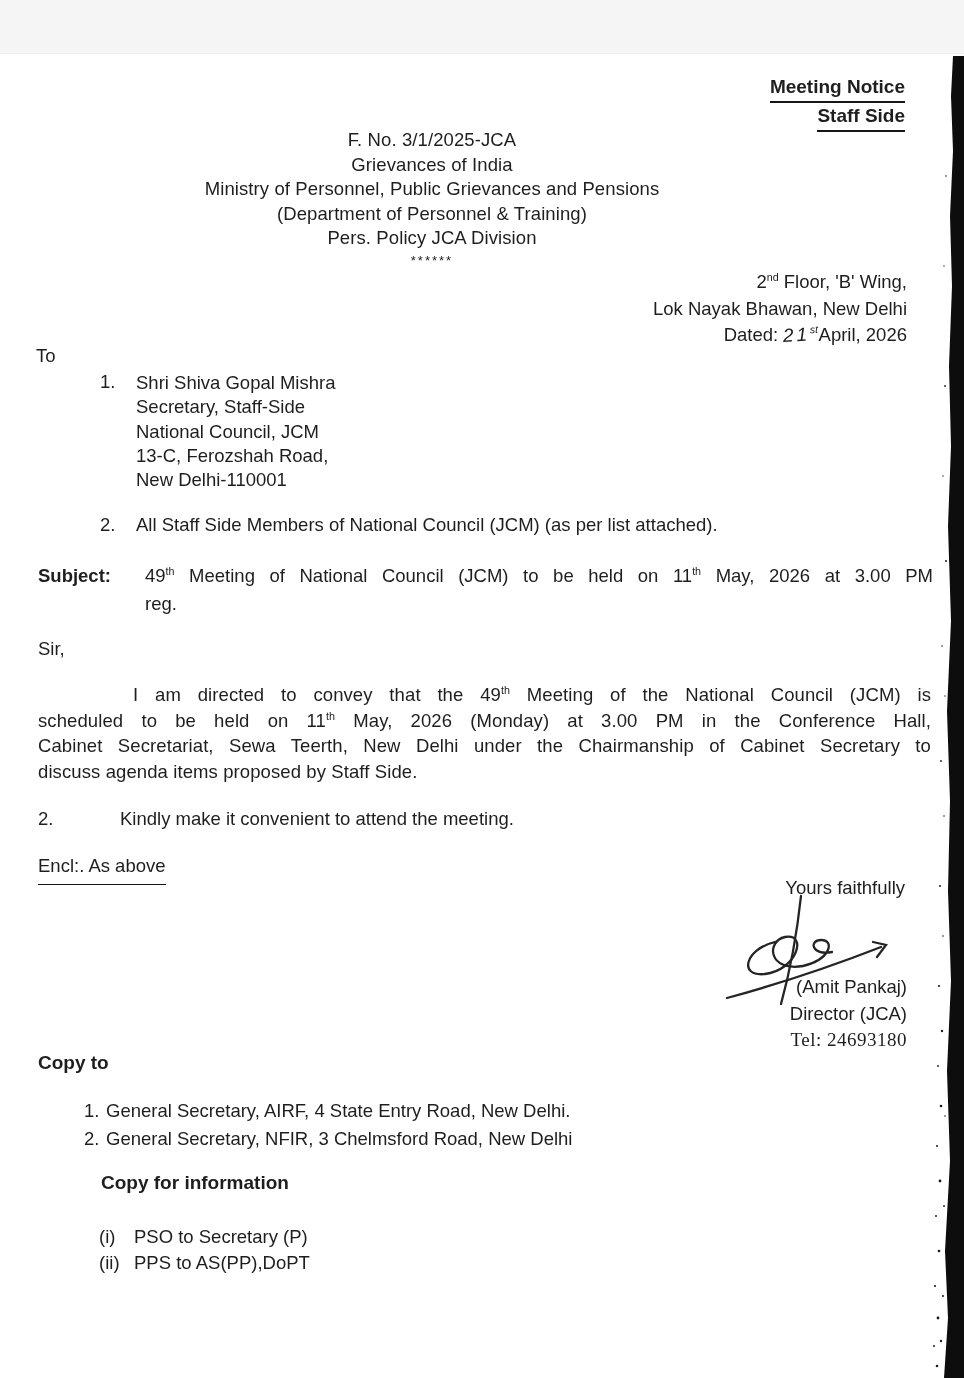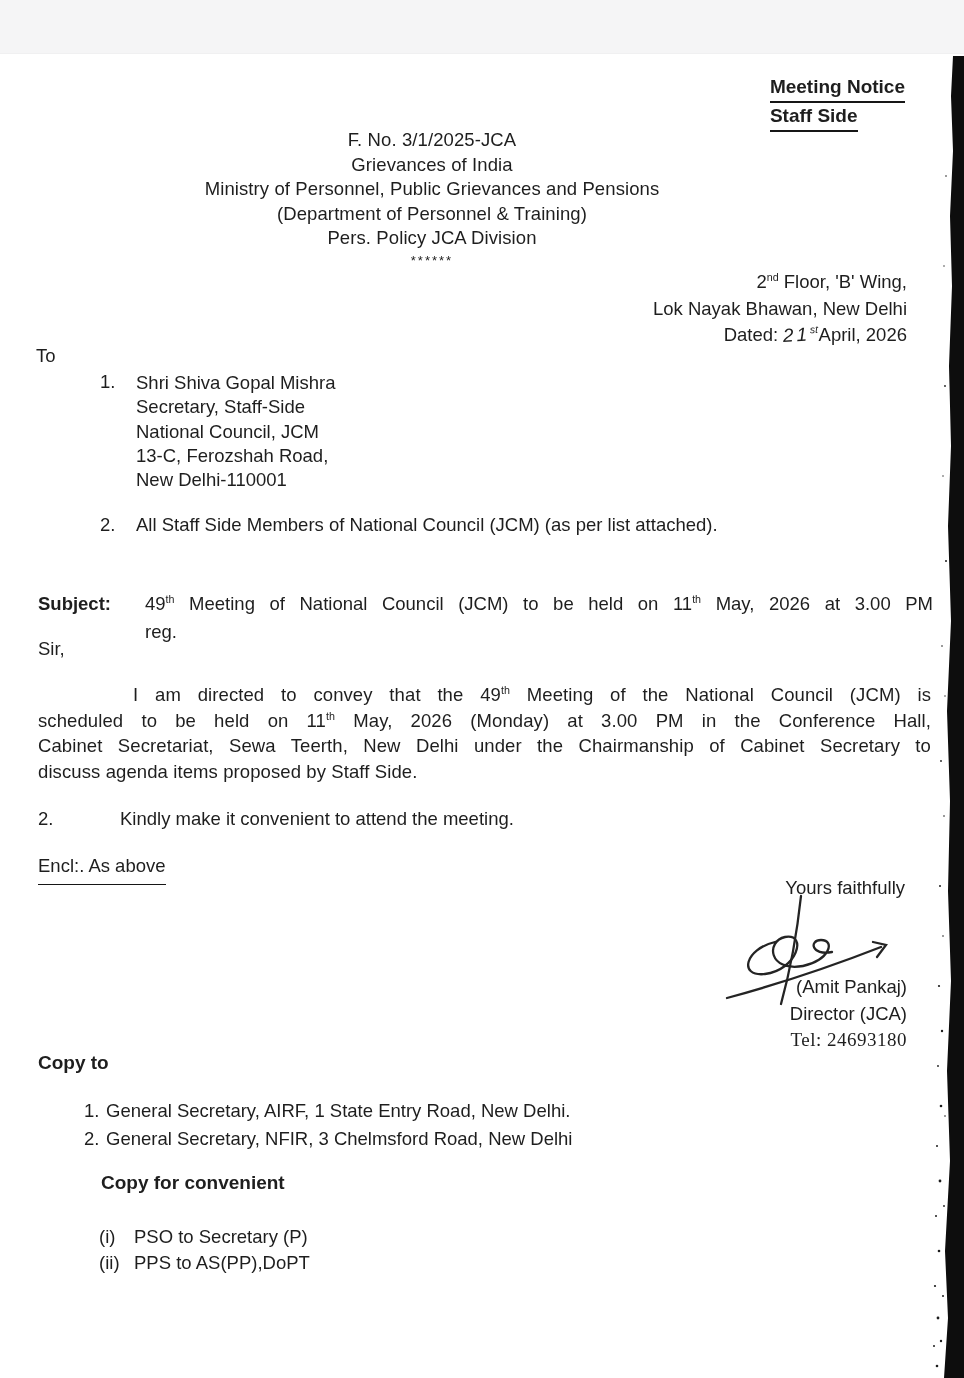--- a/index.html
+++ b/index.html
@@ -5,40 +5,40 @@
   html,body { margin:0; padding:0; background:#ffffff; }
   .page {
     position:relative; width:964px; height:1378px; background:#ffffff;
     font-family:"Liberation Sans", sans-serif; color:#1e1e1e; overflow:hidden;
   }
   .abs { position:absolute; }
   sup { font-size:0.58em; vertical-align:super; line-height:0; }
 
   .scan-topband { top:0; left:0; width:964px; height:53px; background:#f5f5f6; border-bottom:1px solid #f0f0f1; }
 
-  .corner { top:74px; right:59px; text-align:left; font-weight:bold; font-size:19px; line-height:26px; }
+  .corner { top:74px; right:59px; text-align:right; font-weight:bold; font-size:19px; line-height:26px; }
   .corner .uline { display:inline-block; border-bottom:2px solid #161616; padding-bottom:1px; }
 
   .letterhead { top:128px; left:0; width:864px; text-align:center; font-size:18.5px; line-height:24.6px; letter-spacing:0.1px; }
   .letterhead .stars { font-size:13px; letter-spacing:2px; line-height:20px; }
 
   .dateline { top:269px; right:57px; text-align:right; font-size:18.5px; line-height:26.5px; }
   .hw { display:inline-block; font-style:italic; transform:rotate(-3deg); letter-spacing:3px; font-size:19px; }
   .hw sup { font-size:0.55em; letter-spacing:0; }
 
   .body-text { font-size:18.5px; }
 
   .to-label { top:345px; left:36px; font-size:18.5px; }
   .rec1-no { top:371px; left:100px; font-size:18.5px; }
   .rec1-lines { top:371px; left:136px; font-size:18.5px; line-height:24.3px; }
   .rec2 { top:514px; left:100px; font-size:18.5px; }
   .rec2 .no { display:inline-block; width:36px; }
 
   .subject { top:562px; left:38px; width:895px; font-size:18.5px; line-height:28px; }
-  .subject .lbl { display:inline-block; width:107px; font-weight:bold;margin-top:28px; }
+  .subject .lbl { display:inline-block; width:107px; font-weight:bold; }
   .subject .jline { text-align:justify; text-align-last:justify; }
   .subject .line2 { margin-left:107px; }
 
   .salutation { top:638px; left:38px; font-size:18.5px; }
 
   .para1 { top:682px; left:38px; width:893px; font-size:18.5px; line-height:25.6px; letter-spacing:0.1px; }
   .para1 .jline { text-align:justify; text-align-last:justify; }
   .para1 .indent { text-indent:95px; }
 
   .para2 { top:808px; left:38px; font-size:18.5px; }
@@ -143,27 +143,27 @@
   </svg>
 
   <div class="abs sign-block">
     <div>(Amit  Pankaj)</div>
     <div>Director (JCA)</div>
     <div class="tel">Tel:  24693180</div>
   </div>
 
   <div class="abs copyto-label">Copy to</div>
   <div class="abs copyto-item1">
-    <span class="no">1.</span><span>General Secretary, AIRF, 1 State Entry Road, New Delhi.</span>
+    <span class="no">1.</span><span>General Secretary, AIRF, 4 State Entry Road, New Delhi.</span>
   </div>
   <div class="abs copyto-item2">
     <span class="no">2.</span><span>General Secretary, NFIR, 3 Chelmsford Road, New Delhi</span>
   </div>
 
-  <div class="abs copyinfo-label">Copy for convenient</div>
+  <div class="abs copyinfo-label">Copy for information</div>
   <div class="abs copyinfo-item1">
     <span class="no">(i)</span><span>PSO to Secretary (P)</span>
   </div>
   <div class="abs copyinfo-item2">
     <span class="no">(ii)</span><span>PPS to AS(PP),DoPT</span>
   </div>
 
   <svg class="abs scan-strip" width="32" height="1322" viewBox="0 0 32 1322" xmlns="http://www.w3.org/2000/svg">
     <polygon fill="#0d0d0d" points="32,0 21,0 19,40 21,95 18,160 20,230 17,310 19,390 16,470 19,565 15,655 18,745 16,835 19,925 15,1015 18,1105 13,1195 16,1262 12,1322 32,1322"></polygon>
     <g fill="#1c1c1c">

